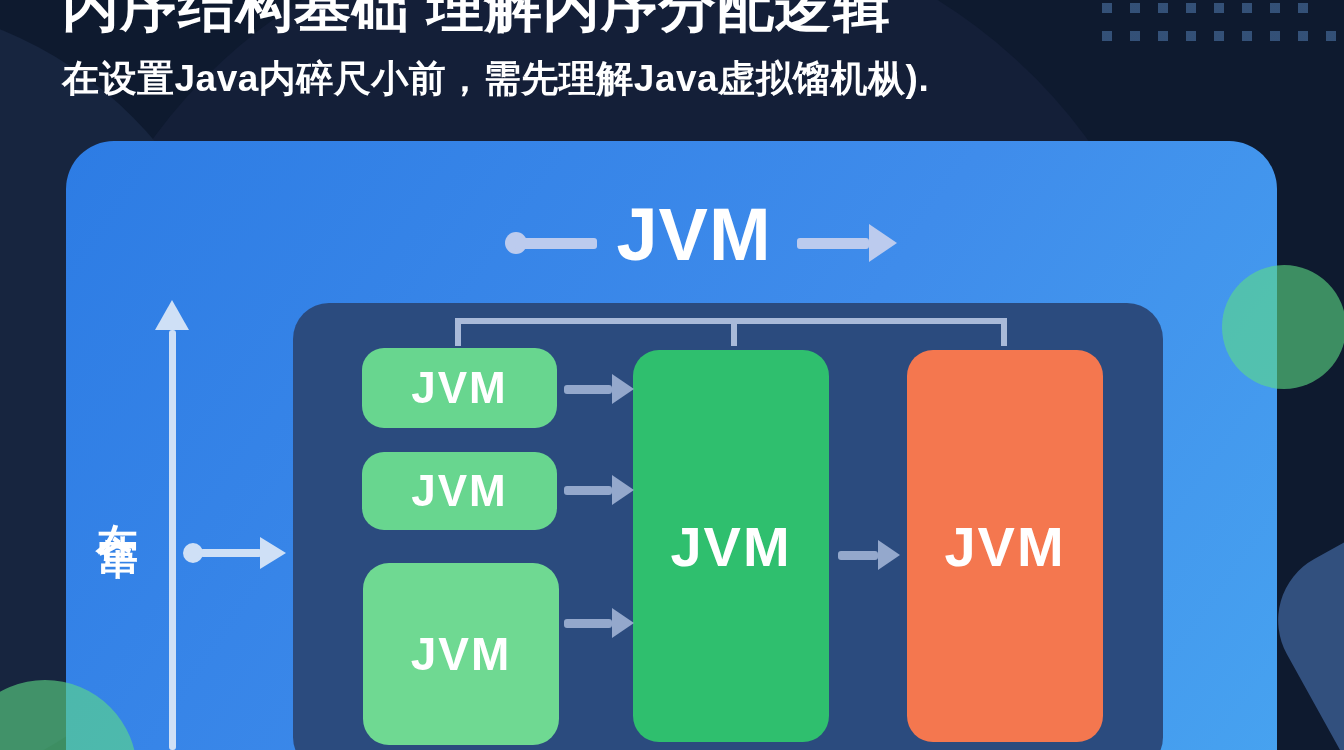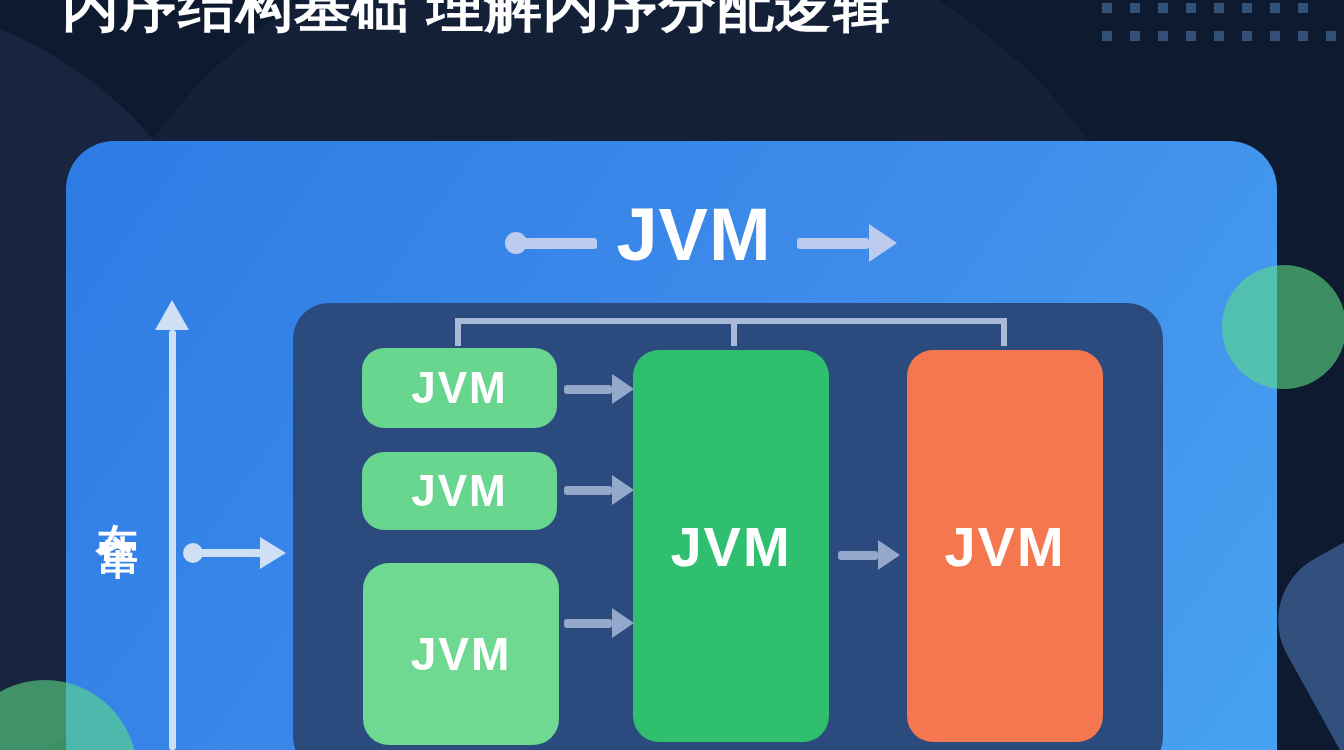--- a/index.html
+++ b/index.html
@@ -68,20 +68,21 @@
 
 <div class="stage">
 
   <div class="bg-glow"></div>
   <div class="bg-arc"></div>
   <div class="bg-blob-br"></div>
   <div class="dots-row r1"></div>
   <div class="dots-row r2"></div>
 
   <div class="title">内序结构基础 理解内序分配逻辑</div>
+  <div class="subtitle">在设置Java内碎尺小前，需先理解Java虚拟馏机枞).</div>
 
   <div class="panel"></div>
 
   <div class="circle-green circle-right"></div>
   <div class="circle-green circle-bl"></div>
 
   <div class="hdr-dot"></div>
   <div class="hdr-line"></div>
   <div class="hdr-text">JVM</div>
   <div class="hdr-shaft"></div>

